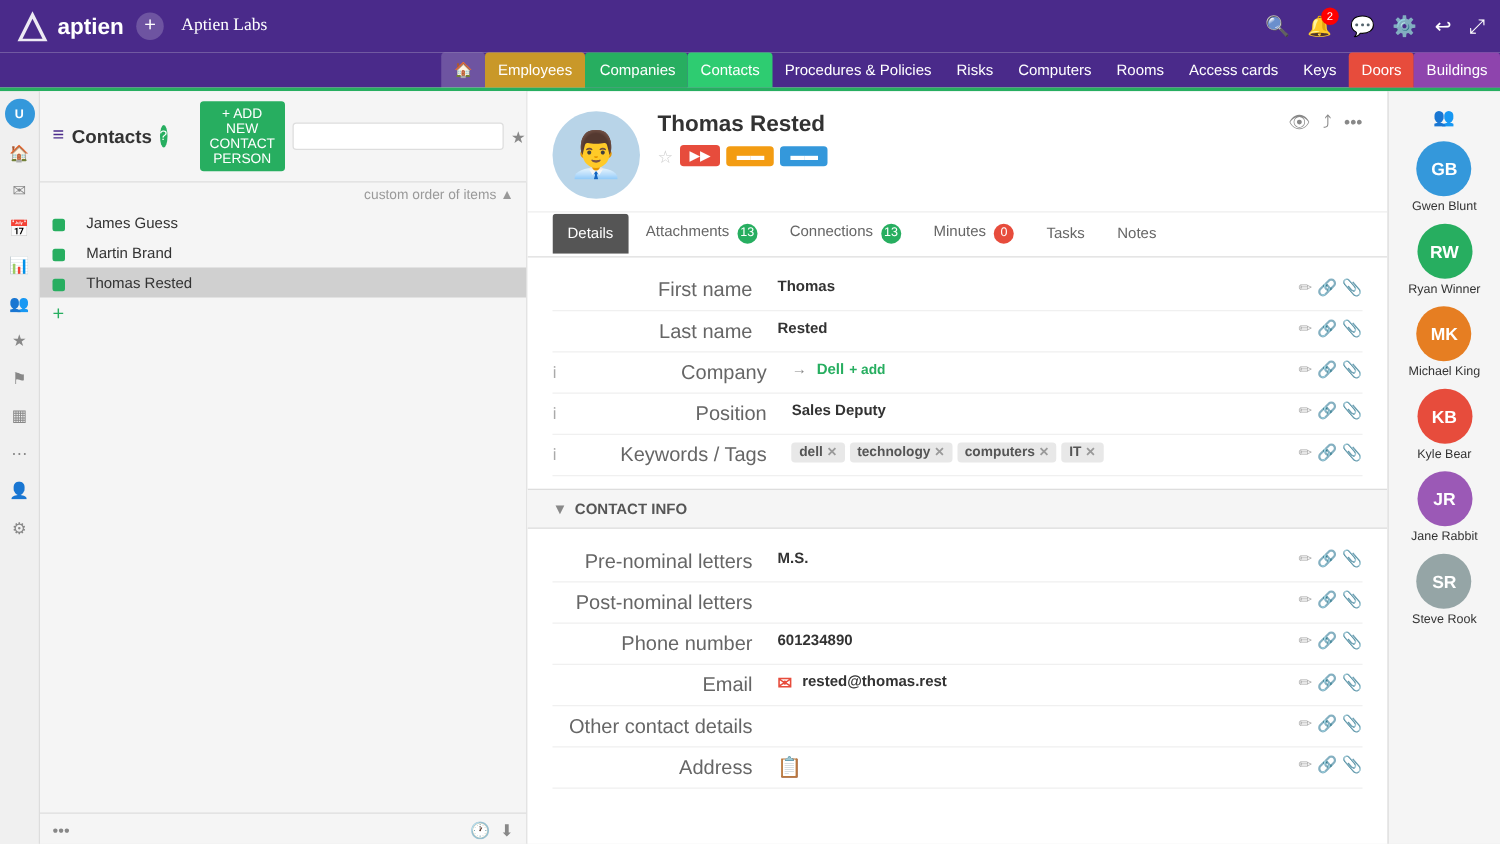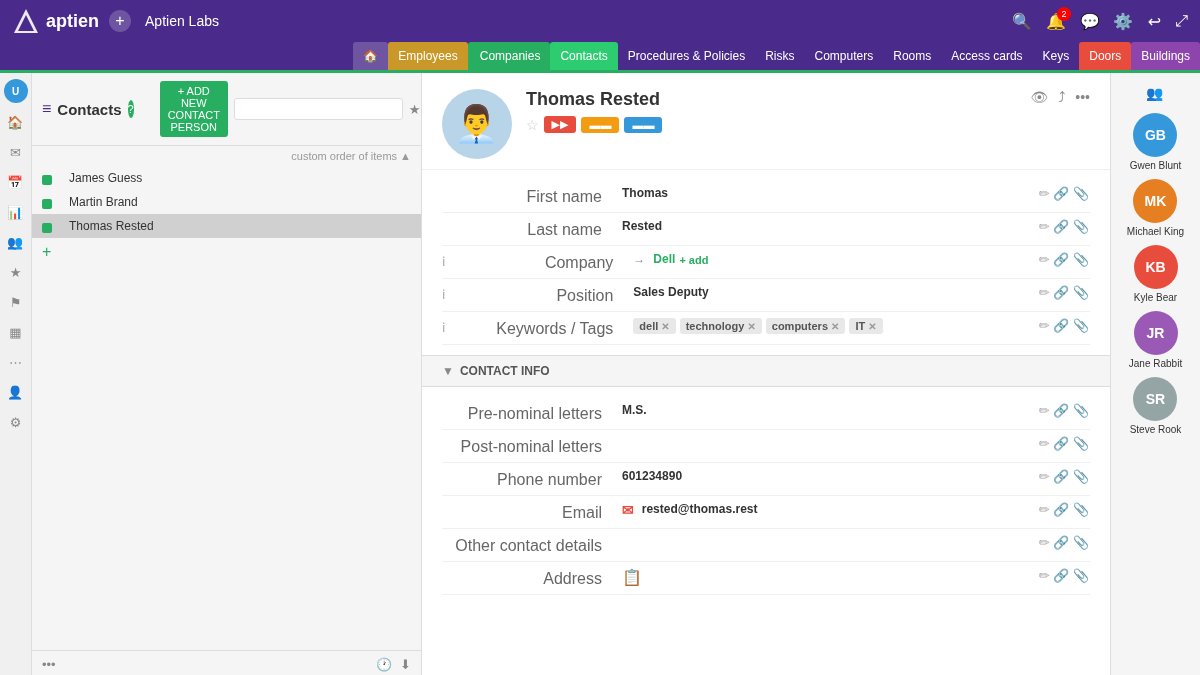--- a/index.html
+++ b/index.html
@@ -17,21 +17,21 @@
     .logo-area { display: flex; align-items: center; gap: 6px; }
     .logo-text { color: white; font-size: 18px; font-weight: bold; }
     .logo-icon { width: 28px; height: 28px; }
     .header-add-btn {
       width: 22px; height: 22px;
       background: rgba(255,255,255,0.2);
       border-radius: 50%;
       display: flex; align-items: center; justify-content: center;
       color: white; font-size: 16px; cursor: pointer;
     }
-    .header-company { color: white; font-size: 14px; margin-left: 4px; }
+    .header-company { color: white; font-size: 14px; margin-left: 4px; font-family: Liberation Serif, serif; }
     .header-spacer { flex: 1; }
     .header-icons { display: flex; align-items: center; gap: 14px; }
     .header-icon { color: white; font-size: 16px; cursor: pointer; position: relative; }
     .notification-badge {
       position: absolute; top: -5px; right: -5px;
       background: red; color: white; font-size: 9px;
       border-radius: 50%; width: 14px; height: 14px;
       display: flex; align-items: center; justify-content: center;
     }
 
@@ -489,20 +489,28 @@
           <span class="badge-blue">▬▬</span>
         </div>
       </div>
       <div class="detail-header-icons">
         <span class="detail-header-icon">👁</span>
         <span class="detail-header-icon">⤴</span>
         <span class="detail-header-icon">•••</span>
       </div>
     </div>
 
+    <div class="detail-tabs">
+      <div class="detail-tab active">Details</div>
+      <div class="detail-tab">Attachments <span class="tab-badge">13</span></div>
+      <div class="detail-tab">Connections <span class="tab-badge">13</span></div>
+      <div class="detail-tab">Minutes <span class="tab-badge red">0</span></div>
+      <div class="detail-tab">Tasks</div>
+      <div class="detail-tab">Notes</div>
+    </div>
 
     <div class="form-section">
 
       <div class="form-row">
         <span class="form-label">First name</span>
         <span class="form-value">Thomas</span>
         <div class="form-icons">
           <span class="form-icon edit">✏</span>
           <span class="form-icon">🔗</span>
           <span class="form-icon">📎</span>
@@ -643,20 +651,26 @@
       <span>👥</span>
     </div>
 
     <div class="person-item">
       <div class="person-avatar av-blue">
         <span class="avatar-initials">GB</span>
       </div>
       <span class="person-name">Gwen Blunt</span>
     </div>
 
+    <div class="person-item">
+      <div class="person-avatar av-green">
+        <span class="avatar-initials">RW</span>
+      </div>
+      <span class="person-name">Ryan Winner</span>
+    </div>
 
     <div class="person-item">
       <div class="person-avatar av-orange">
         <span class="avatar-initials">MK</span>
       </div>
       <span class="person-name">Michael King</span>
     </div>
 
     <div class="person-item">
       <div class="person-avatar av-red">

